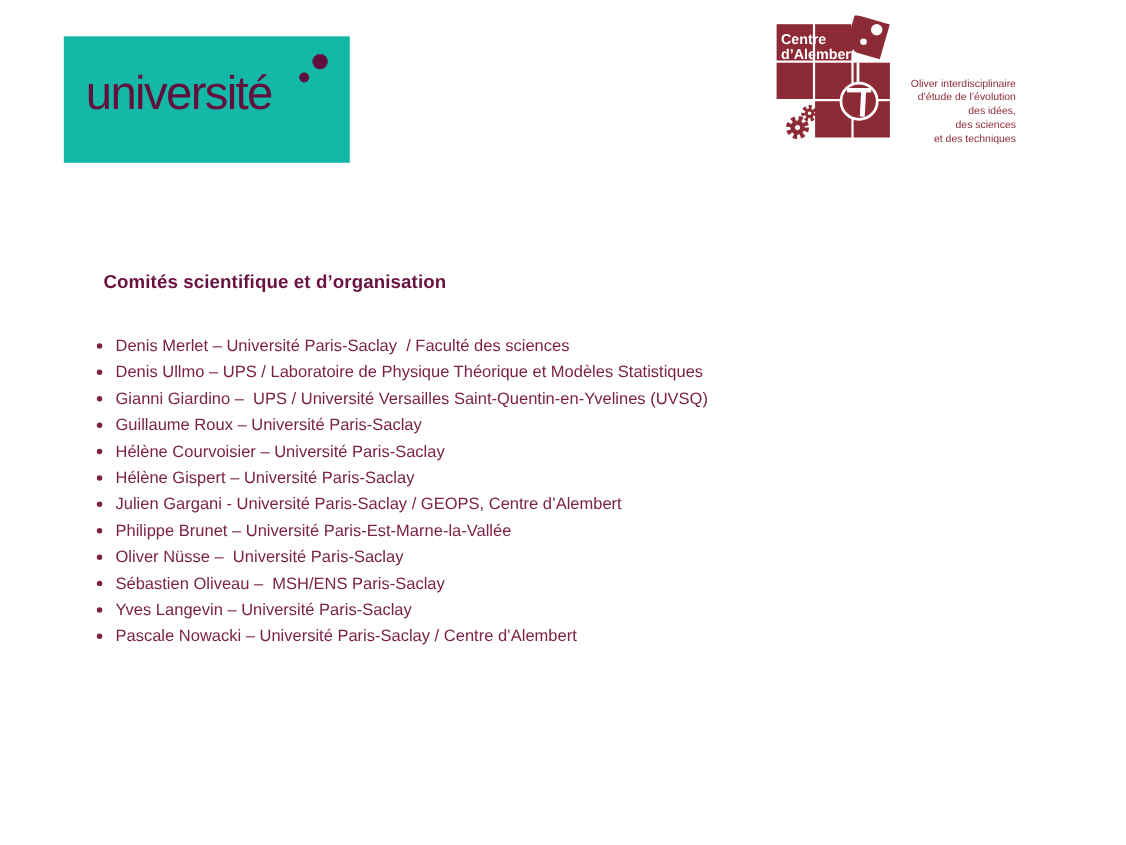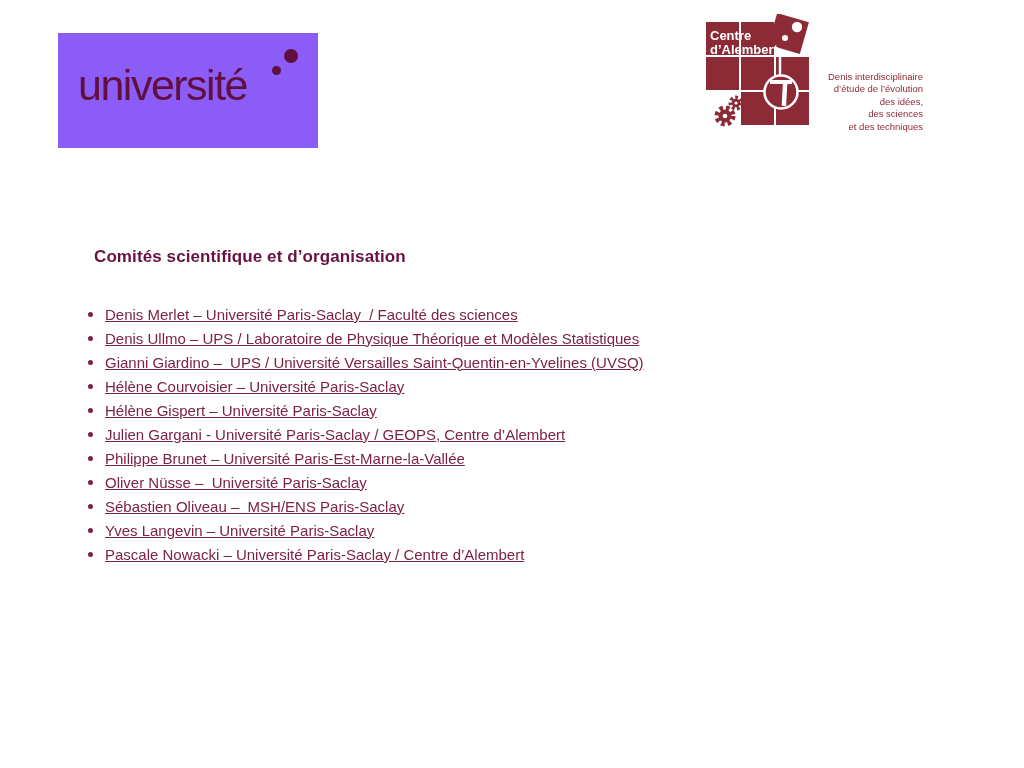--- a/index.html
+++ b/index.html
@@ -11,21 +11,21 @@
     height: 768px;
     background: #ffffff;
     overflow: hidden;
   }
 
   
   .ps-logo {
     position: absolute;
     left: 58px; top: 33px;
     width: 260px; height: 115px;
-    background: #8b5cf6;
+    background: #14b8a6;
   }
   .ps-wordmark {
     position: absolute;
     left: 20px; top: 31px;
     font-size: 43px;
     font-weight: 400;
     letter-spacing: -1.5px;
     color: #610f3e;
     line-height: 1;
   }
@@ -75,21 +75,20 @@
     position: absolute;
     left: 88px; top: 302px;
     list-style: none;
   }
   .committee li {
     display: flex;
     align-items: center;
     height: 24px;
     color: #7b2246;
     font-size: 15px;
-    text-decoration: underline;
   }
   .bullet {
     flex: 0 0 auto;
     width: 5px; height: 5px;
     border-radius: 50%;
     background: #7b2246;
     margin-right: 12px;
   }
   .item-text { white-space: pre-wrap; }
 </style>
@@ -137,21 +136,21 @@
         <rect x="6" y="78" width="33" height="33" fill="#ffffff"></rect>
         <circle cx="25" cy="102" r="8" fill="none" stroke="#8c2a36" stroke-width="5" stroke-dasharray="3.5 2.9"></circle>
         <circle cx="25" cy="102" r="6.5" fill="#8c2a36"></circle>
         <circle cx="25" cy="102" r="2.3" fill="#ffffff"></circle>
         <circle cx="36" cy="89" r="5.5" fill="none" stroke="#8c2a36" stroke-width="4" stroke-dasharray="2.6 2.3"></circle>
         <circle cx="36" cy="89" r="4.3" fill="#8c2a36"></circle>
         <circle cx="36" cy="89" r="1.6" fill="#ffffff"></circle>
       </g>
     </svg>
     <div class="ca-desc">
-      <span>Denis interdisciplinaire</span>
+      <span>Oliver interdisciplinaire</span>
       <span>d’étude de l’évolution</span>
       <span>des idées,</span>
       <span>des sciences</span>
       <span>et des techniques</span>
     </div>
   </div>
 
   <h1 class="heading">Comités scientifique et d’organisation</h1>
 
   <ul class="committee">
@@ -162,20 +161,24 @@
     <li>
         <span class="bullet"></span>
         <span class="item-text">Denis Ullmo – UPS / Laboratoire de Physique Théorique et Modèles Statistiques</span>
       </li>
     <li>
         <span class="bullet"></span>
         <span class="item-text">Gianni Giardino –  UPS / Université Versailles Saint-Quentin-en-Yvelines (UVSQ)</span>
       </li>
     <li>
         <span class="bullet"></span>
+        <span class="item-text">Guillaume Roux – Université Paris-Saclay</span>
+      </li>
+    <li>
+        <span class="bullet"></span>
         <span class="item-text">Hélène Courvoisier – Université Paris-Saclay</span>
       </li>
     <li>
         <span class="bullet"></span>
         <span class="item-text">Hélène Gispert – Université Paris-Saclay</span>
       </li>
     <li>
         <span class="bullet"></span>
         <span class="item-text">Julien Gargani - Université Paris-Saclay / GEOPS, Centre d’Alembert</span>
       </li>

